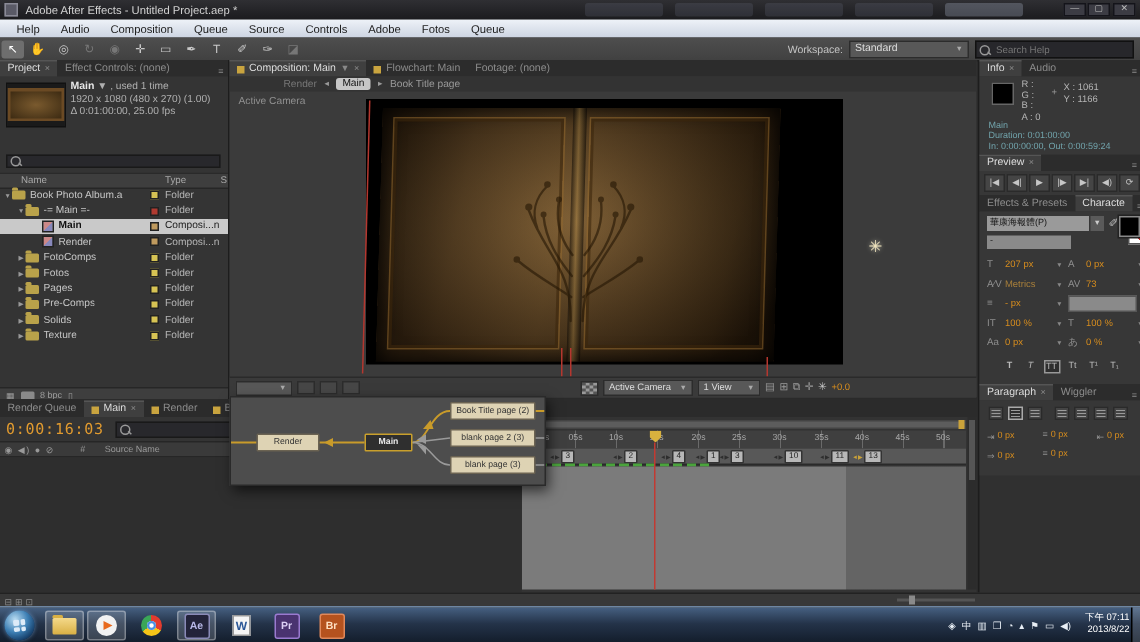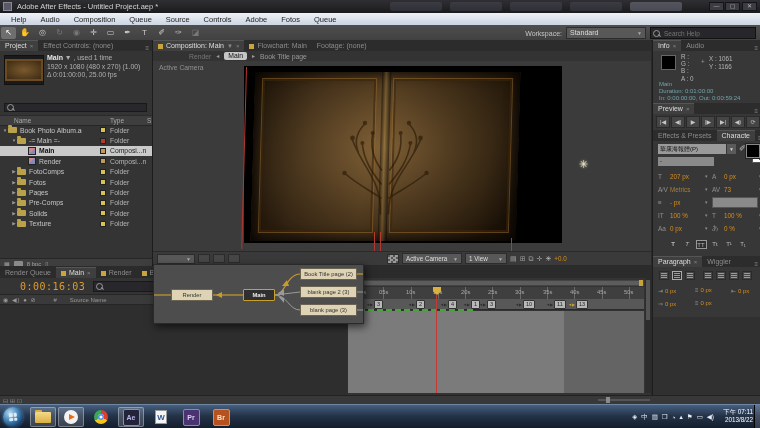--- a/index.html
+++ b/index.html
@@ -105,21 +105,21 @@
   .stybtn.on{border:1px solid #999;background:#2e2e2e;box-sizing:border-box;}
   .parabody{position:relative;height:50px;background:#373737;font-size:6px;}
   .alignbtn{position:absolute;top:4px;width:10px;height:9px;background:#454545;border:1px solid #2a2a2a;box-sizing:border-box;}
   .alignbtn i{position:absolute;left:1px;top:1px;right:1px;bottom:1px;background:repeating-linear-gradient(#9a9a9a 0 1px,transparent 1px 2px);}
   .alignbtn.on{border-color:#aaa;background:#2e2e2e;}
   .pfield{position:absolute;display:flex;gap:2px;align-items:center;color:#8f8f8f;}
   
   .tlpanel{left:0;top:266px;width:651px;height:129px;background:#303030;}
   .tltabs{height:12px;background:#2b2b2b;display:flex;align-items:flex-end;}
   .tcrow{position:absolute;left:0;top:12px;width:347px;height:16px;background:#343434;display:flex;align-items:center;}
-  .timecode{font-family:"DejaVu Sans Mono",monospace;font-size:10px;color:#e09a2f;margin-left:20px;letter-spacing:.5px;}
+  .timecode{font-family:"DejaVu Sans Mono",monospace;font-size:10px;color:#e09a2f;margin-left:4px;letter-spacing:.5px;}
   .tlsearch{margin-left:8px;width:92px;height:9px;background:#28282c;border:1px solid #191919;display:flex;align-items:center;padding:0 2px;}
   .tlhead{position:absolute;left:0;top:28px;width:347px;height:11px;background:#3a3a3a;border-top:1px solid #262626;border-bottom:1px solid #262626;display:flex;align-items:center;gap:3px;padding-left:3px;color:#999;font-size:6px;box-sizing:border-box;}
   .tllayers{position:absolute;left:0;top:39px;width:347px;height:90px;background:#2e2e2e;}
   .tlgraph{position:absolute;left:348px;top:12px;width:303px;height:117px;background:#333;}
   .workarea{position:absolute;left:1px;top:2px;width:295px;height:6px;background:#5d5d5d;border:1px solid #444;box-sizing:border-box;}
   .wah{position:absolute;top:-1px;width:4px;height:6px;background:#caa23a;}
   .ruler{position:absolute;left:0;top:9px;width:296px;height:12px;background:#3f3f3f;border-bottom:1px solid #2a2a2a;
     background-image:repeating-linear-gradient(90deg,#6a6a6a 0 1px,transparent 1px 27.3px);background-position:8px 0;}
   .rlab{position:absolute;top:2px;font-size:5.8px;color:#a8a8a8;}
   .mstrip{position:absolute;left:0;top:21px;width:296px;height:10px;background:#585858;border-bottom:1px solid #2a2a2a;}

